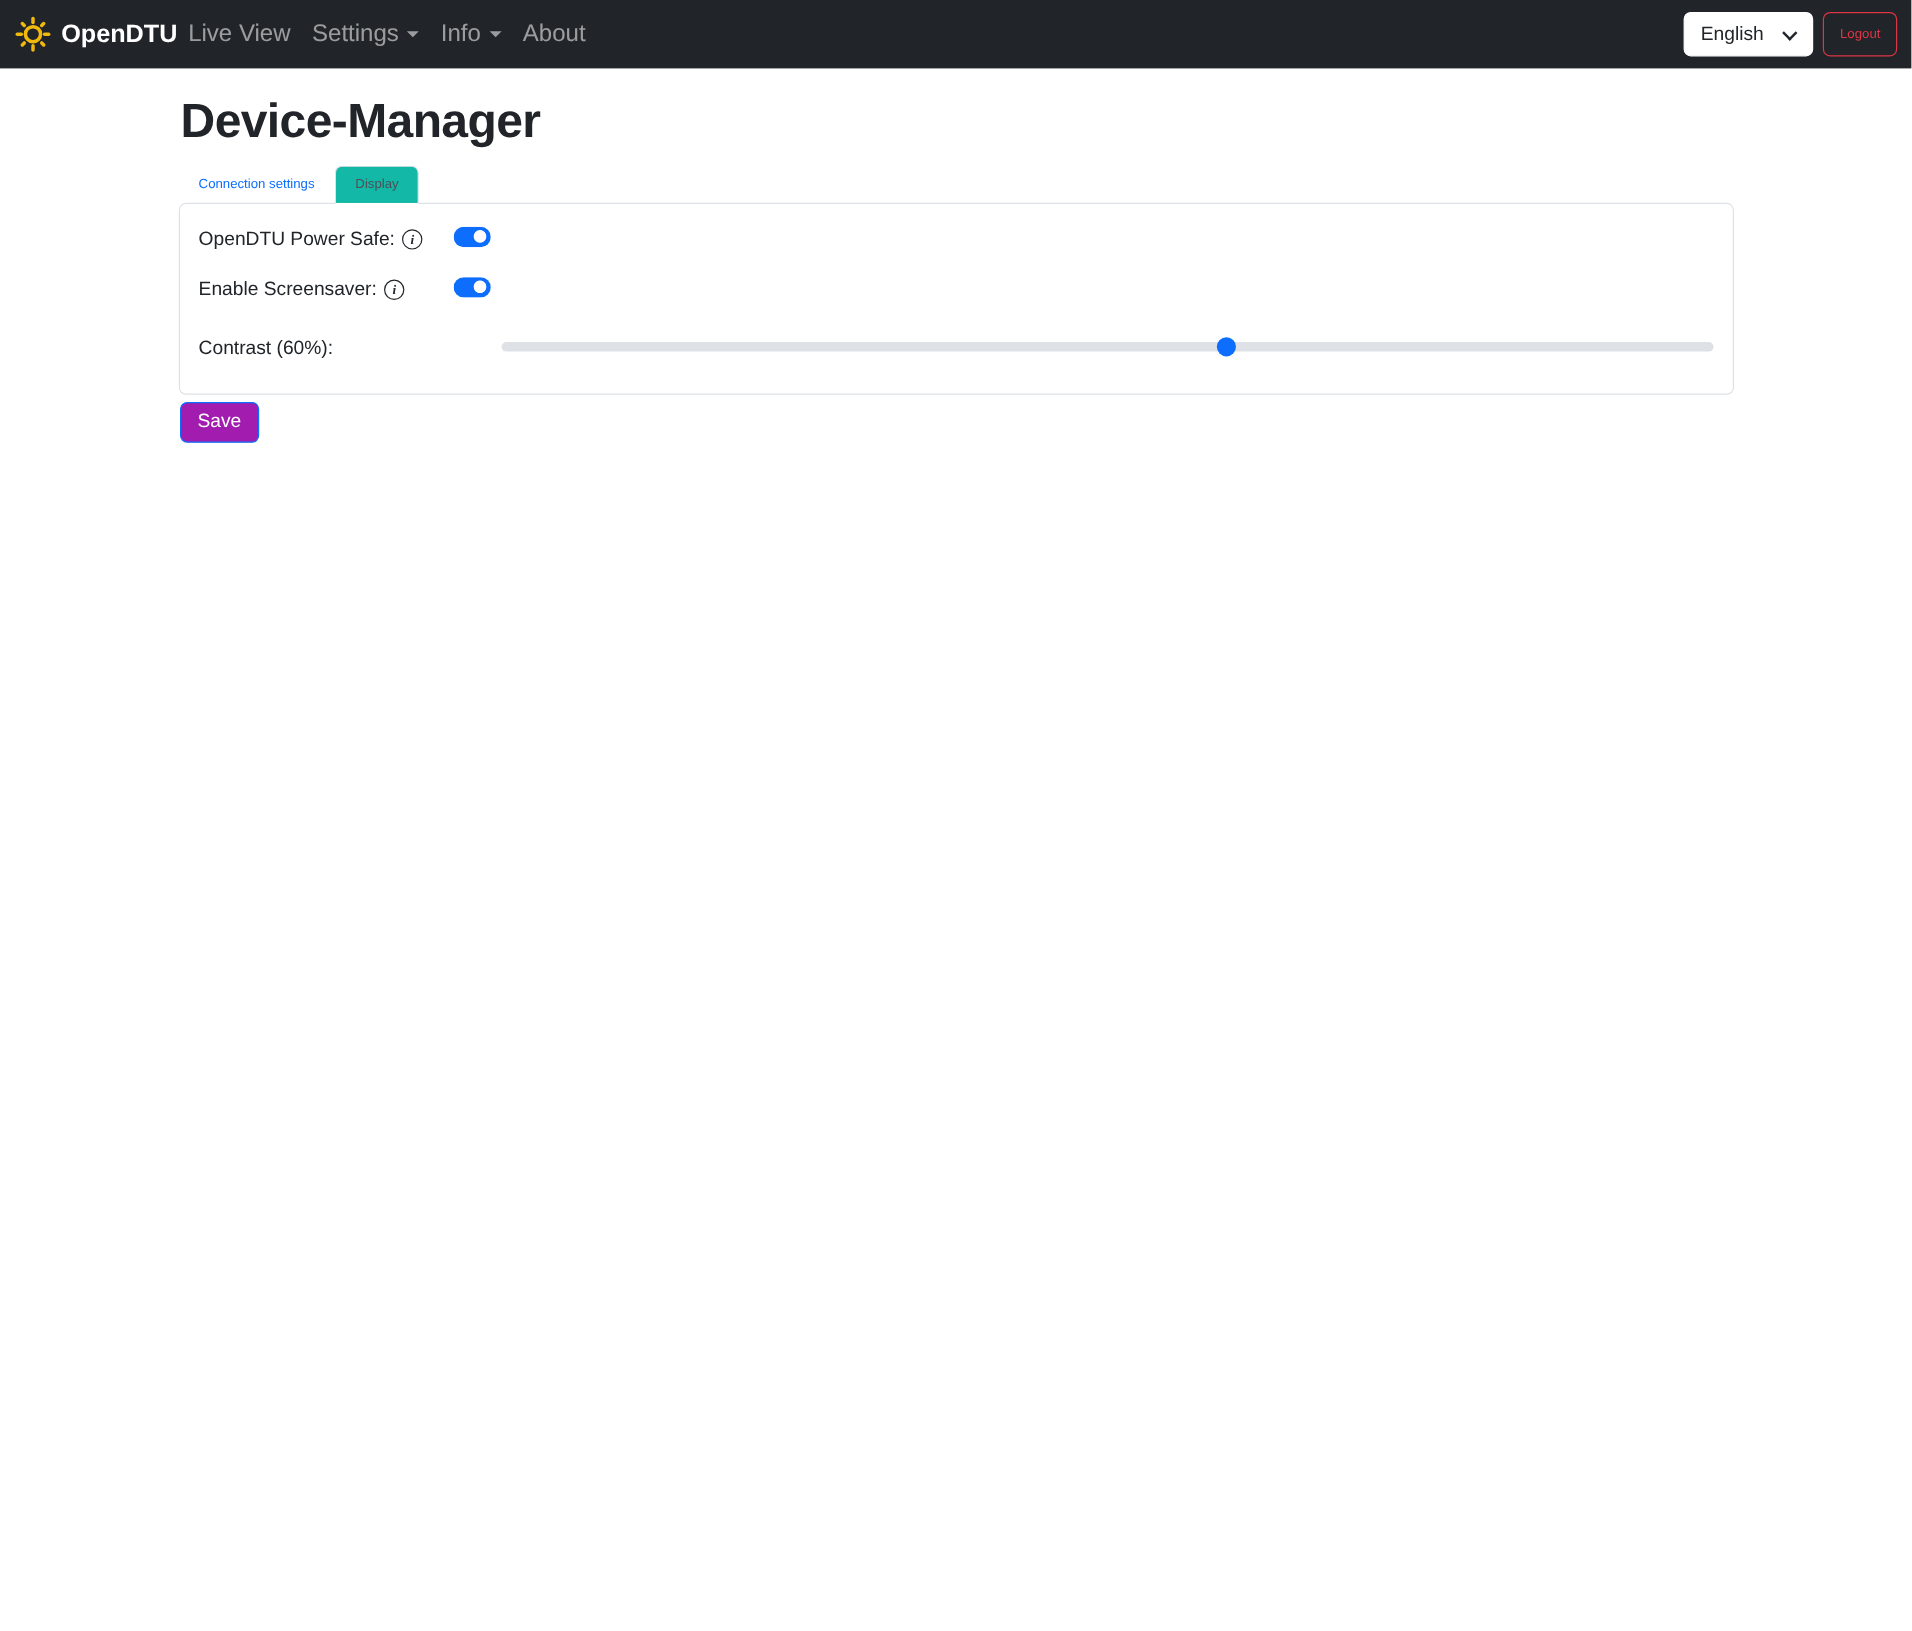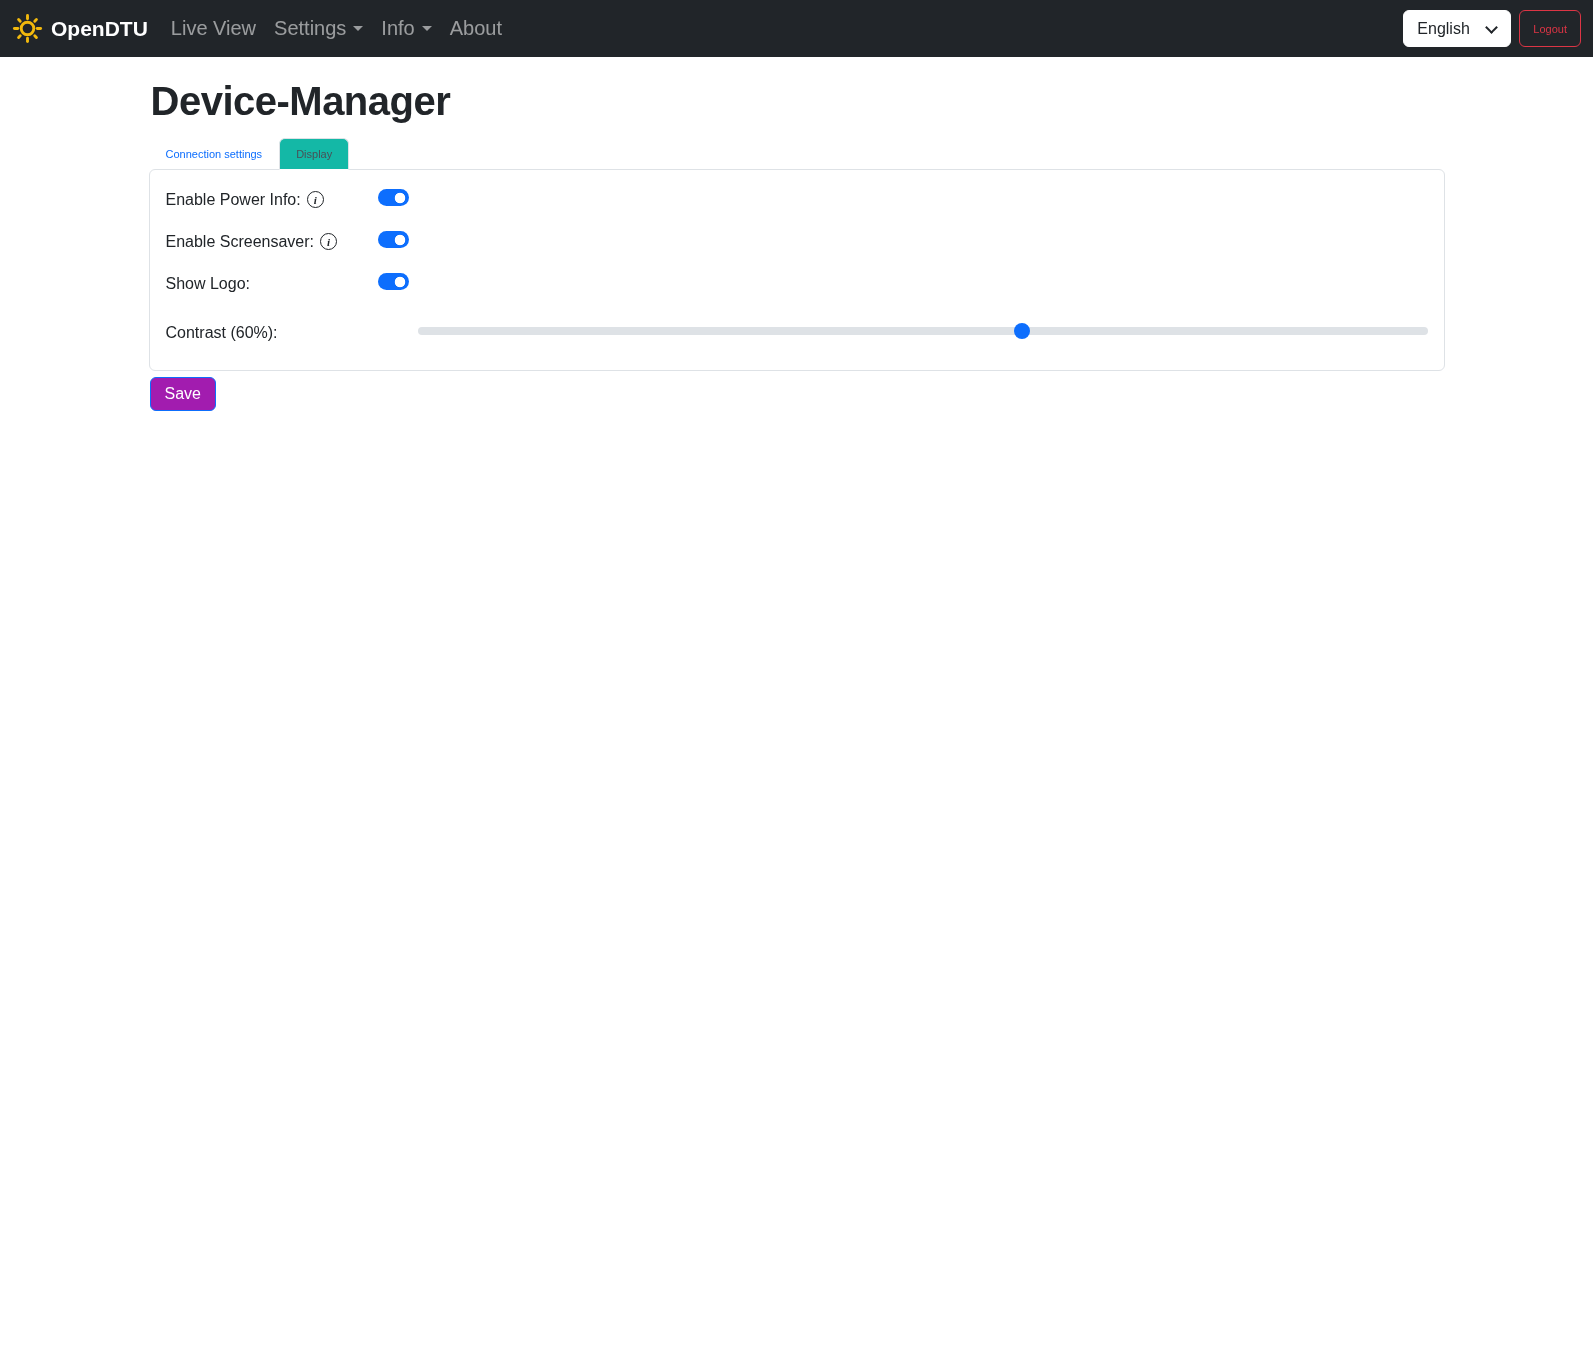--- a/index.html
+++ b/index.html
@@ -4,21 +4,21 @@
 <style>
   * { box-sizing: border-box; margin: 0; padding: 0; }
   html, body { width: 1593px; height: 1359px; background: #fff;
     font-family: "Liberation Sans", "DejaVu Sans", sans-serif; color: #212529; }
 
   
   .navbar { height: 57px; background: #212529; display: flex; align-items: center;
     justify-content: space-between; padding: 0 12px; }
   .nav-left { display: flex; align-items: center; }
   .brand { display: flex; align-items: center; gap: 8px; color: #fff;
-    font-size: 21px; font-weight: 700; text-decoration: none; padding: 4px 0; margin-right: 14px; cursor: pointer; }
+    font-size: 21px; font-weight: 700; text-decoration: none; padding: 4px 0; cursor: pointer; }
   .nav-link { color: rgba(255,255,255,.55); font-size: 20px; text-decoration: none;
     padding: 8px 9px; display: inline-flex; align-items: center; cursor: pointer; }
   .caret { display: inline-block; width: 0; height: 0; margin-left: 7px;
     border-left: 5px solid transparent; border-right: 5px solid transparent;
     border-top: 5px solid rgba(255,255,255,.55); }
   .nav-right { display: flex; align-items: center; gap: 8px; }
   .lang-wrap { position: relative; }
   .lang-select { appearance: none; -webkit-appearance: none; background: #fff; color: #212529;
     border: 1px solid #fff; border-radius: 6px; font-size: 16px; height: 37px;
     padding: 6px 40px 6px 13px; font-family: inherit; cursor: pointer; }
@@ -125,46 +125,38 @@
 
   <ul class="tabs">
     <li class="tab inactive">Connection settings</li>
     <li class="tab active">Display</li>
   </ul>
 
   <div class="card">
 
     <div class="form-row">
       <div class="form-label">
-        <span>Enable Power Info:</span>
+        <span>OpenDTU Power Safe:</span>
         <span class="info-icon">i</span>
       </div>
       <div>
         <input type="checkbox" class="switch" checked="true" style="">
       </div>
     </div>
 
     <div class="form-row">
       <div class="form-label">
         <span>Enable Screensaver:</span>
         <span class="info-icon">i</span>
       </div>
       <div>
         <input type="checkbox" class="switch" checked="true" style="">
       </div>
     </div>
 
-    <div class="form-row">
-      <div class="form-label">
-        <span>Show Logo:</span>
-      </div>
-      <div>
-        <input type="checkbox" class="switch" checked="true" style="">
-      </div>
-    </div>
 
     <div class="form-row">
       <div class="form-label">
         <span>Contrast (60%):</span>
       </div>
       <div>
         <input type="range" class="range" min="0" max="100" value="60" style="">
       </div>
     </div>
 

